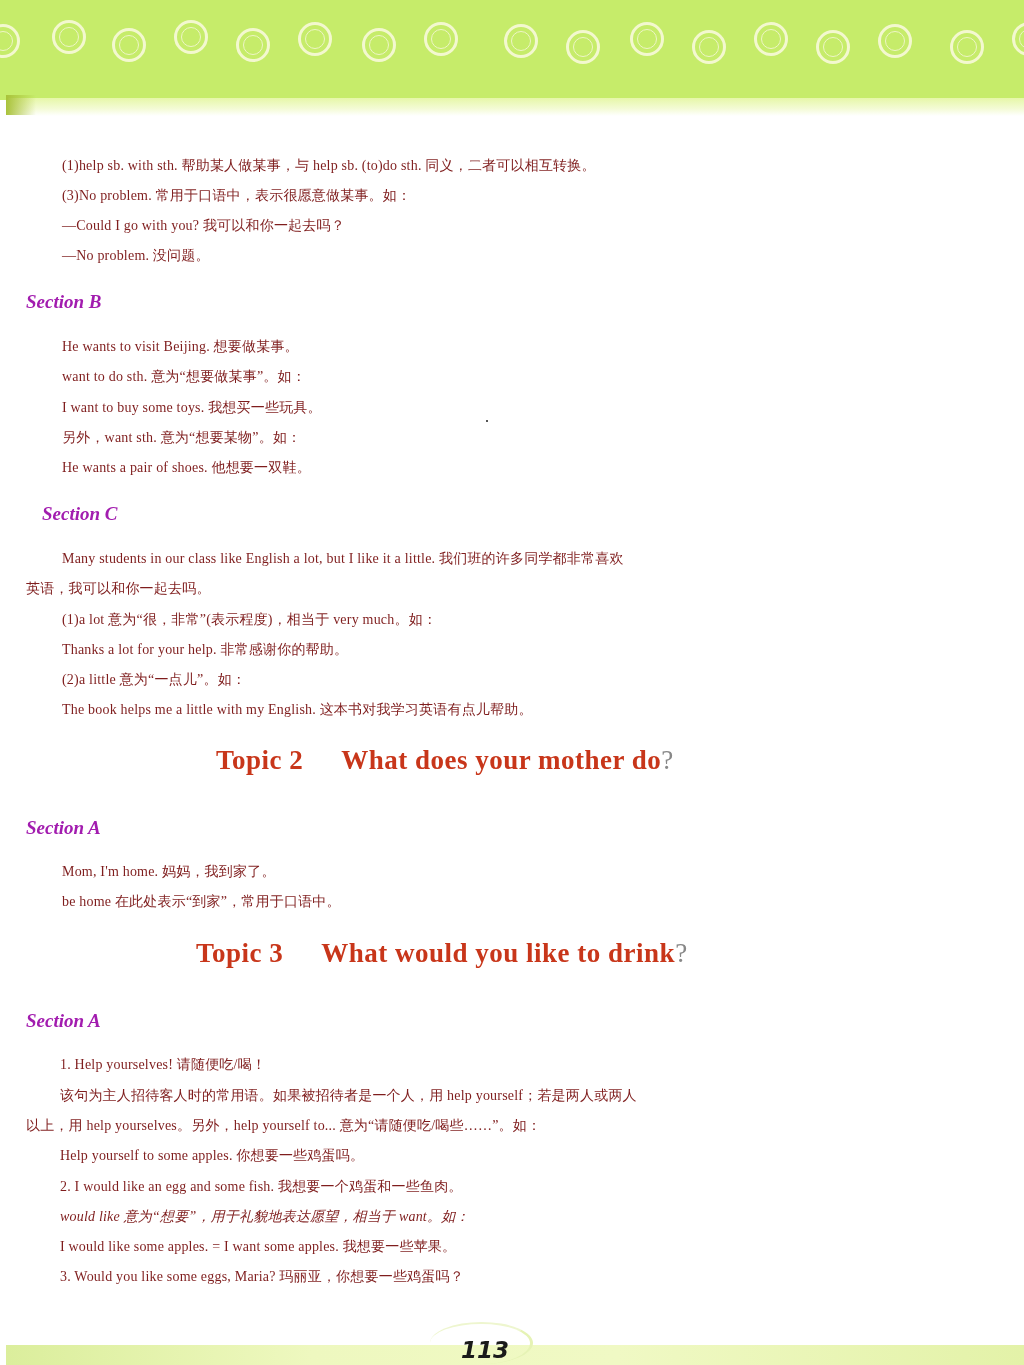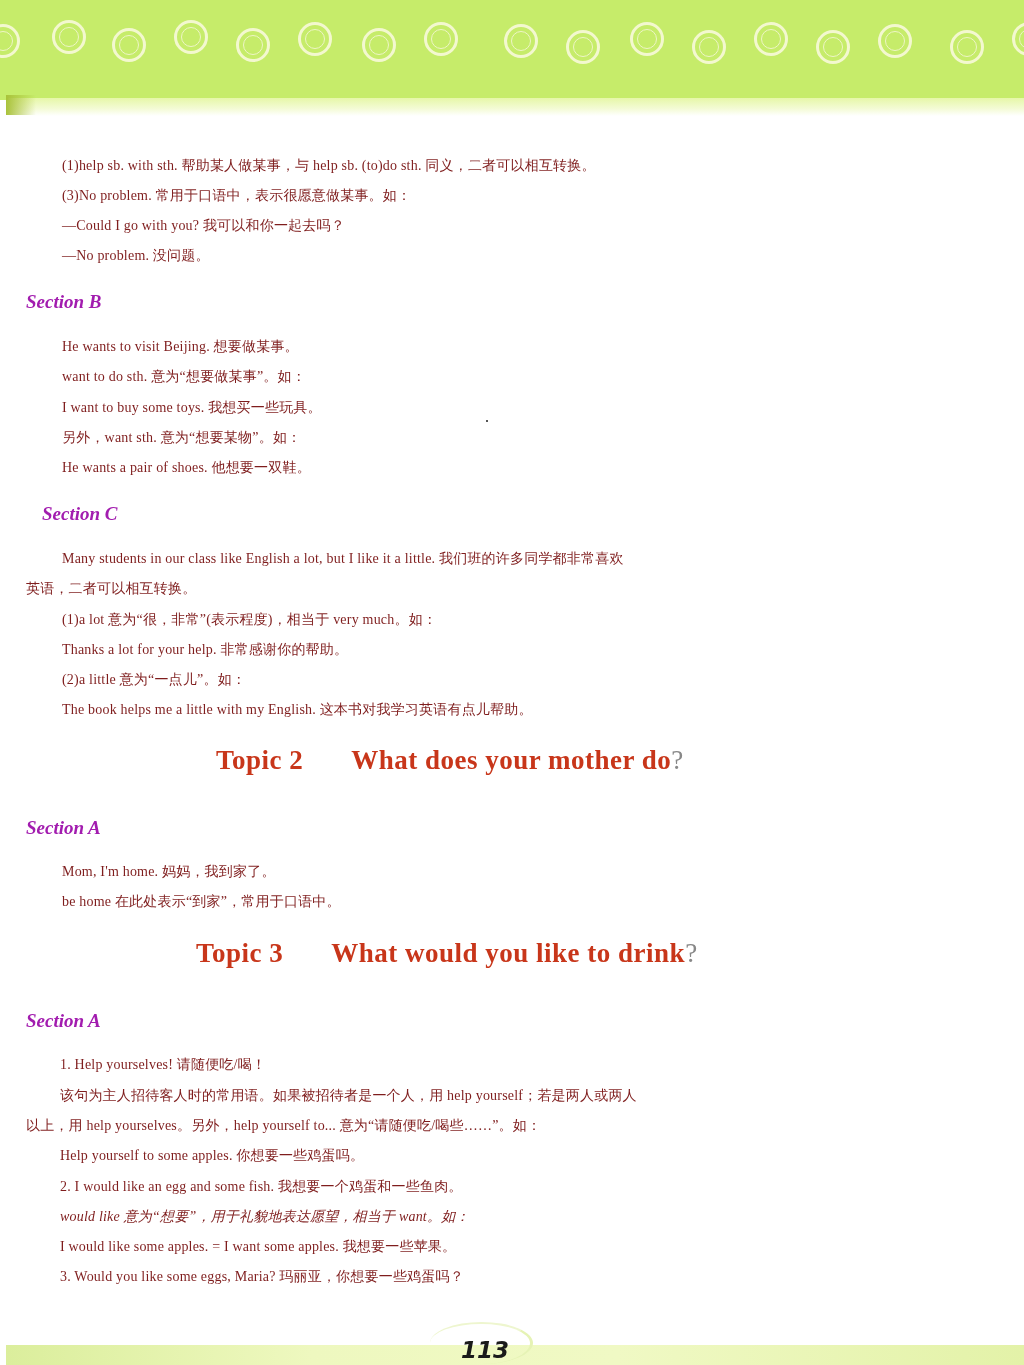--- a/index.html
+++ b/index.html
@@ -35,21 +35,21 @@
     color: #7f1d1d;
   }
   .section-head {
     position: absolute; font-size: 19px; font-style: italic; font-weight: bold;
     color: #a21caf; white-space: nowrap;
   }
   .topic-head {
     position: absolute; font-size: 27px; font-weight: bold; color: #c8361a;
     white-space: nowrap; letter-spacing: 0.5px;
   }
-  .topic-head .topic-num { margin-right: 48px; }
+  .topic-head .topic-num { margin-right: 38px; }
   .topic-head .qmark { font-weight: normal; color: #888; }
   .bottom-band {
     position: absolute; left: 6px; top: 1345px; width: 1018px; height: 20px;
     background: linear-gradient(to right, #dbee9c 0%, #eef8bf 30%, #f0f9c4 60%, #e3f2a8 100%);
   }
   .page-number {
     position: absolute; left: 456px; top: 1334px; width: 58px; height: 32px;
     font-family: "DejaVu Sans", sans-serif; font-weight: bold; font-style: italic;
     font-size: 23px; color: #1a1a1a; text-align: center; line-height: 32px;
   }
@@ -94,21 +94,21 @@
   <div class="section-head" style="left:26px;top:291px;">Section B</div>
   <div class="line" style="left:62px;top:338px;">He wants to visit Beijing. 想要做某事。</div>
   <div class="line" style="left:62px;top:368px;">want to do sth. 意为“想要做某事”。如：</div>
   <div class="line" style="left:62px;top:399px;">I want to buy some toys. 我想买一些玩具。</div>
   <div class="line" style="left:62px;top:429px;">另外，want sth. 意为“想要某物”。如：</div>
   <div class="line" style="left:62px;top:459px;">He wants a pair of shoes. 他想要一双鞋。</div>
   <div class="stray-dot"></div>
 
   <div class="section-head" style="left:26px;top:503px;margin-left:16px;">Section C</div>
   <div class="line" style="left:62px;top:550px;">Many students in our class like English a lot, but I like it a little. 我们班的许多同学都非常喜欢</div>
-  <div class="line" style="left:26px;top:580px;">英语，二者可以相互转换。</div>
+  <div class="line" style="left:26px;top:580px;">英语，我可以和你一起去吗。</div>
   <div class="line" style="left:62px;top:611px;">(1)a lot 意为“很，非常”(表示程度)，相当于 very much。如：</div>
   <div class="line" style="left:62px;top:641px;">Thanks a lot for your help. 非常感谢你的帮助。</div>
   <div class="line" style="left:62px;top:671px;">(2)a little 意为“一点儿”。如：</div>
   <div class="line" style="left:62px;top:701px;">The book helps me a little with my English. 这本书对我学习英语有点儿帮助。</div>
 
   <div class="topic-head" style="left:216px;top:745px;">
     <span class="topic-num">Topic 2</span><span>What does your mother do</span><span class="qmark">?</span>
   </div>
   <div class="section-head" style="left:26px;top:817px;">Section A</div>
   <div class="line" style="left:62px;top:863px;">Mom, I'm home. 妈妈，我到家了。</div>

